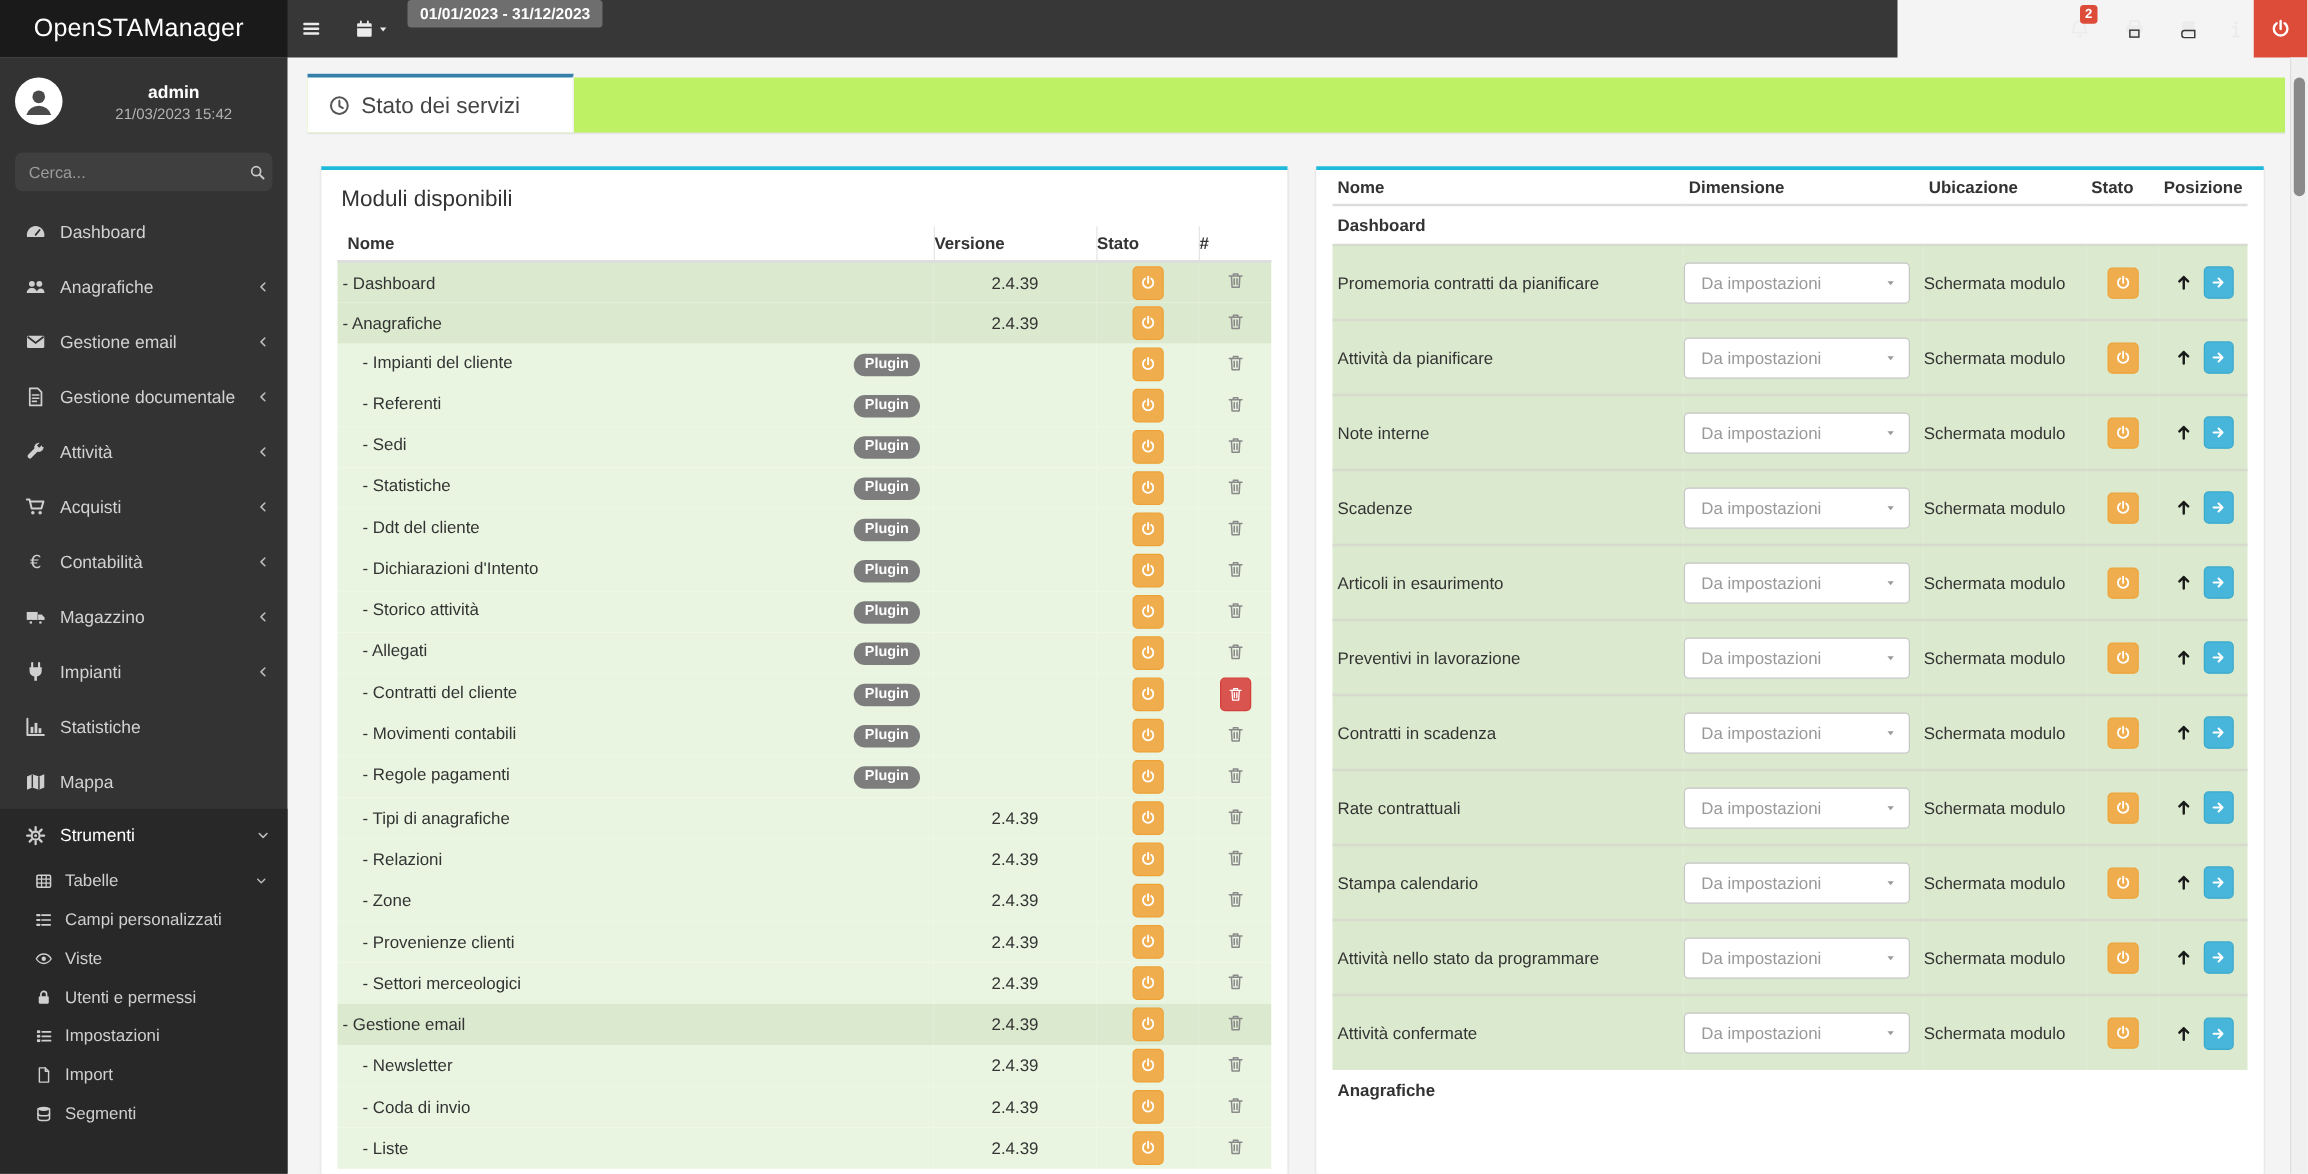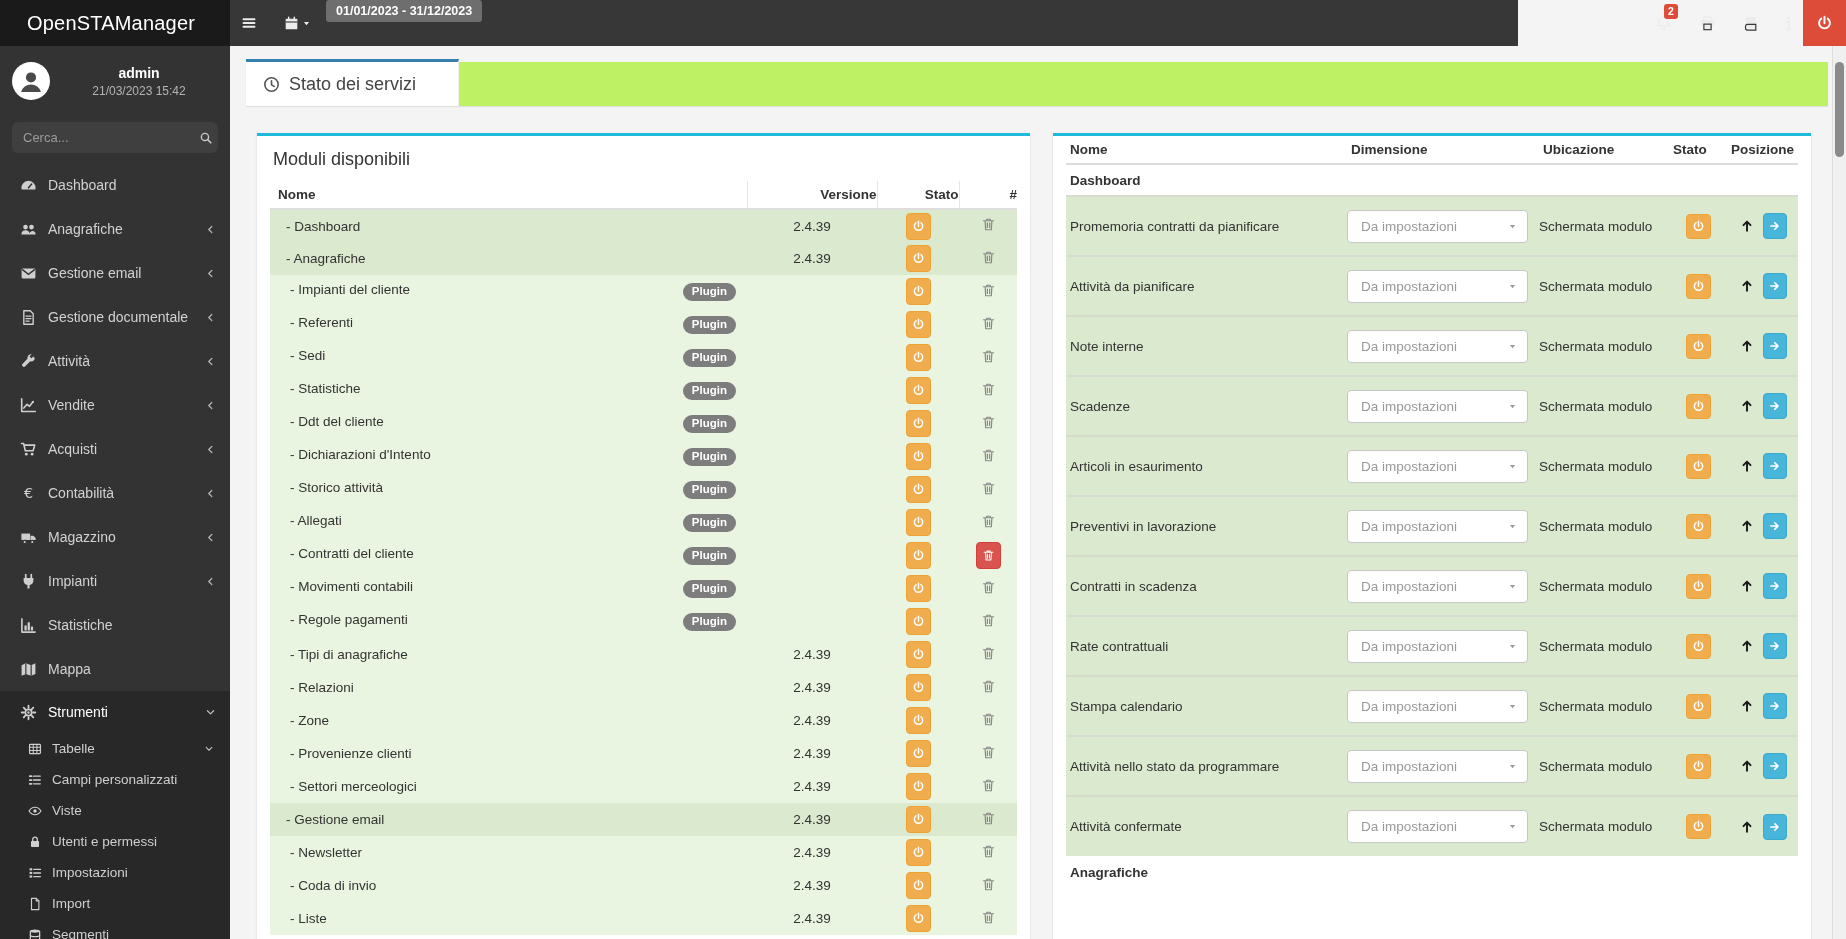--- a/index.html
+++ b/index.html
@@ -64,29 +64,29 @@
   .tabico{width:17px;height:17px;color:#555}.tabico .ic{width:17px;height:17px}
   .box{position:absolute;top:87px;bottom:-20px;background:#fff;border-top:3px solid var(--accent-cyan,#1fb9d9);
        box-shadow:0 1px 2px rgba(0,0,0,.12);overflow:hidden}
   .box.modules{left:27px;width:773px}
   .box.widgets{left:823px;width:758px}
   .box-title{padding:13px 16px 11px;font-size:18px;font-weight:400;color:#333}
   table{border-collapse:collapse;table-layout:fixed}
   .mtable{margin:0 13px;width:747px}
   .wtable{margin:0 13px;width:732px}
   th{font-size:13.5px;font-weight:bold;color:#333;height:28px;border-bottom:2px solid #ddd;background:#fff;cursor:pointer}
-  .mtable th{border-right:1px solid #e5e5e5;text-align:right}
+  .mtable th{border-right:1px solid #e5e5e5;text-align:left}
   .mtable th:first-child{text-align:left;padding-left:8px}
   .mtable th:last-child{border-right:0}
   .wtable th{text-align:left;padding-left:4px}
   .mtable td{height:33px;font-size:13.5px;vertical-align:middle}
   tr.lvl0 td{background:var(--row-green-dark,#dbe9ce)}
   tr.lvl1 td{background:var(--row-green-light,#e9f5e0)}
   td.c{text-align:center}
-  .nm0{padding-left:16px}.nm1{padding-left:20px}
+  .nm0{padding-left:4px}.nm1{padding-left:20px}
   .badge-plugin{float:right;margin-right:11px;margin-top:1px;background:#7d7d7d;color:#fff;font-size:11.5px;
        font-weight:bold;padding:3px 9px;border-radius:10px;line-height:1}
   .pbtn{display:inline-flex;align-items:center;justify-content:center;width:25px;height:27px;
        background:var(--warning-orange,#f0ad4e);border:1px solid #eea236;border-radius:4px;color:#fff;cursor:pointer}
   .pbtn .ic{width:13px;height:13px}
   .trash{display:inline-flex;color:#898989;cursor:pointer}
   .trash .ic{width:15px;height:15px}
   .trash.red{width:25px;height:27px;background:#d9534f;border:1px solid #d43f3a;border-radius:4px;
        color:#fff;align-items:center;justify-content:center}
   .trash.red .ic{width:13px;height:13px}
@@ -266,35 +266,20 @@
         <span class="lbl">Attività</span>
         <span class="chev">
           <svg class="ic" viewBox="0 0 16 16" aria-hidden="true">
             <path d="M10 3.5L5.5 8 10 12.5" stroke="currentColor" fill="none" stroke-linecap="round" stroke-linejoin="round" stroke-width="1.8"></path>
           </svg>
         </span>
       </li>
       <li class="menu-item">
         <span class="mico">
           <svg class="ic" viewBox="0 0 16 16" aria-hidden="true">
-            <path d="M1.6 1.8v11.8h12.8" stroke="currentColor" fill="none" stroke-linecap="round" stroke-linejoin="round" stroke-width="1.5"></path>
-            <path d="M3.6 10.4l3-3.5 2.3 1.9 3.6-4.5" stroke="currentColor" fill="none" stroke-linecap="round" stroke-linejoin="round" stroke-width="1.5"></path>
-            <path d="M10.7 4l2-.3.2 2z" fill="currentColor"></path>
-          </svg>
-        </span>
-        <span class="lbl">Vendite</span>
-        <span class="chev">
-          <svg class="ic" viewBox="0 0 16 16" aria-hidden="true">
-            <path d="M10 3.5L5.5 8 10 12.5" stroke="currentColor" fill="none" stroke-linecap="round" stroke-linejoin="round" stroke-width="1.8"></path>
-          </svg>
-        </span>
-      </li>
-      <li class="menu-item">
-        <span class="mico">
-          <svg class="ic" viewBox="0 0 16 16" aria-hidden="true">
             <path d="M1.4 2.4h2l1.6 6.8h7.3l1.6-5.3H4.1" stroke="currentColor" fill="none" stroke-linecap="round" stroke-linejoin="round" stroke-width="1.5"></path>
             <circle cx="5.9" cy="12.4" r="1.3" fill="currentColor"></circle>
             <circle cx="11.4" cy="12.4" r="1.3" fill="currentColor"></circle>
           </svg>
         </span>
         <span class="lbl">Acquisti</span>
         <span class="chev">
           <svg class="ic" viewBox="0 0 16 16" aria-hidden="true">
             <path d="M10 3.5L5.5 8 10 12.5" stroke="currentColor" fill="none" stroke-linecap="round" stroke-linejoin="round" stroke-width="1.8"></path>
           </svg>

